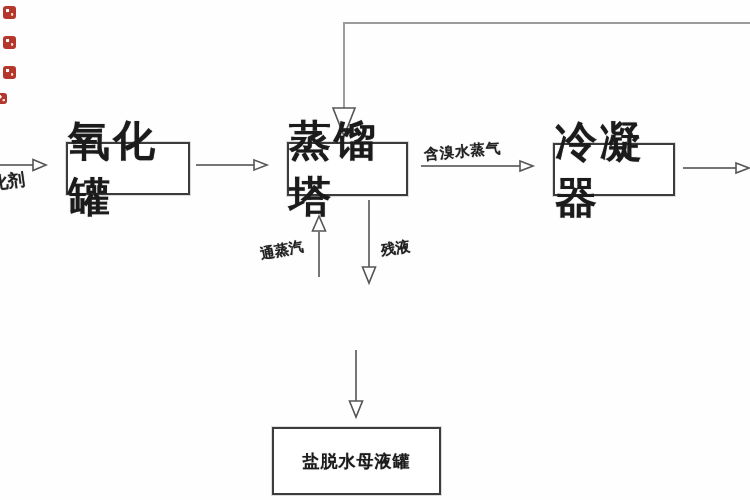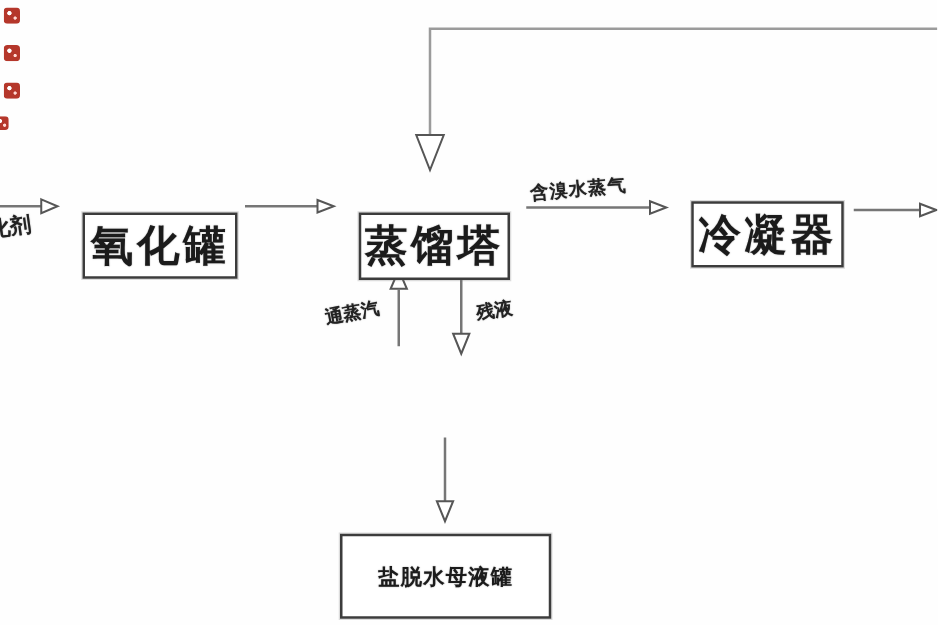--- a/index.html
+++ b/index.html
@@ -6,21 +6,21 @@
   #canvas{
     position:relative;width:750px;height:500px;background:#fefefe;
     overflow:hidden;font-family:"DejaVu Sans",sans-serif;
   }
   .box{
     position:absolute;background:#ffffff;border:2px solid #3c3c3c;
     display:flex;align-items:center;justify-content:center;
     font-weight:bold;color:#1b1b1b;box-shadow:0 0 0 1px rgba(120,120,120,.25);
     text-shadow:0 0 1px rgba(30,30,30,.55);
   }
-  .box-large{font-size:34px;letter-spacing:3px;margin-top:28px;}
+  .box-large{font-size:42px;letter-spacing:3px;}
   .box-small{font-size:17px;letter-spacing:1px;}
   .flow-label{
     position:absolute;font-weight:bold;color:#222;
     text-shadow:0 0 1px rgba(40,40,40,.6);white-space:nowrap;
   }
   .lbl-sm{font-size:14.5px;}
   .edge-mark{
     position:absolute;width:13px;height:13px;border-radius:3px;
     background:radial-gradient(circle at 35% 35%, #ffffff 0 1.5px, transparent 2px),
                radial-gradient(circle at 70% 65%, #ffd9d4 0 1px, transparent 1.6px),
@@ -81,21 +81,21 @@
 
   <div class="edge-mark" style="left:3px;top:6px;"></div>
   <div class="edge-mark" style="left:3px;top:36px;"></div>
   <div class="edge-mark" style="left:3px;top:66px;"></div>
   <div class="edge-mark" style="left:-4px;top:93px;width:11px;height:11px;"></div>
 
   <div class="box box-large" style="left:66px;top:142px;width:120px;height:49px;">氧化罐</div>
 
   <div class="box box-large" style="left:287px;top:142px;width:117px;height:50px;">蒸馏塔</div>
 
-  <div class="box box-large" style="left:553px;top:133px;width:118px;height:49px;">冷凝器</div>
+  <div class="box box-large" style="left:553px;top:143px;width:118px;height:49px;">冷凝器</div>
 
 
   <div class="box box-small" style="left:272px;top:427px;width:165px;height:64px;">盐脱水母液罐</div>
 
   <div class="flow-label" style="left:-9px;top:170px;font-size:17px;transform:rotate(-8deg);">化剂</div>
 
   <div class="flow-label lbl-sm" style="left:424px;top:142px;letter-spacing:1px;transform:rotate(-5deg);">含溴水蒸气</div>
 
   <div class="flow-label lbl-sm" style="left:260px;top:241px;transform:rotate(-11deg);">通蒸汽</div>
 

